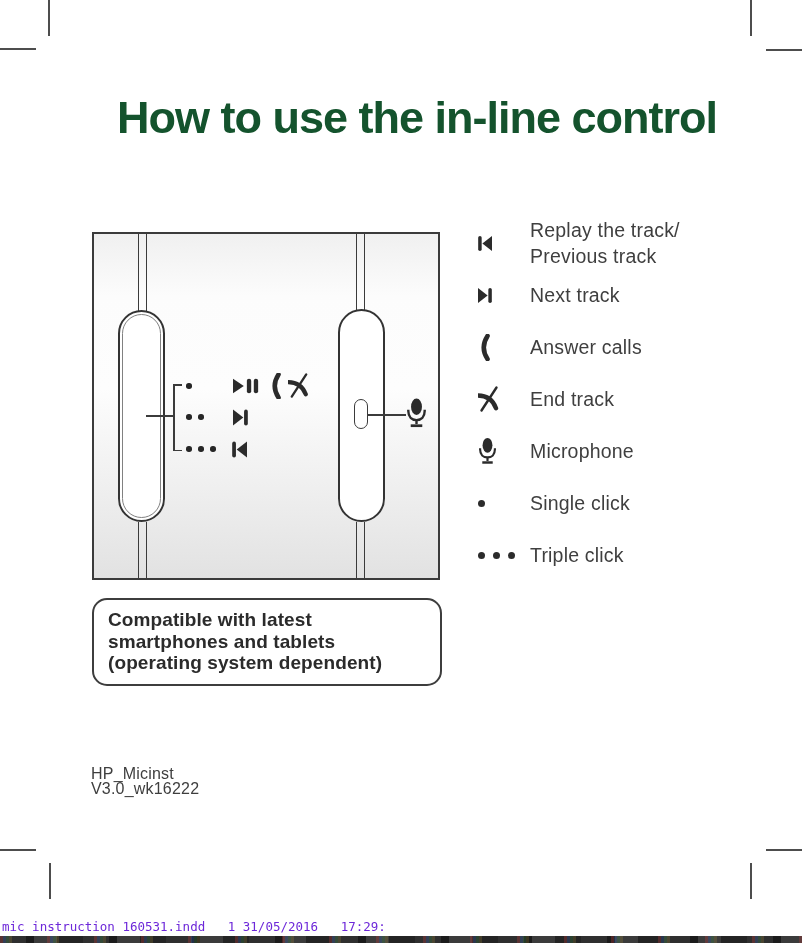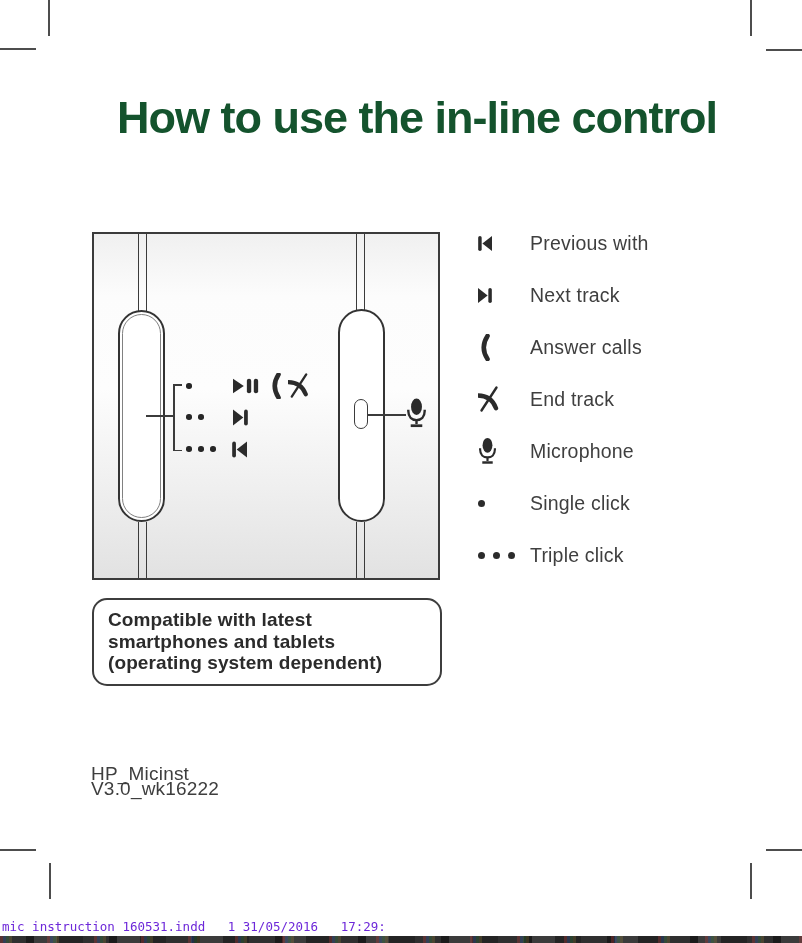--- a/index.html
+++ b/index.html
@@ -31,21 +31,21 @@
   .lrow{display:flex;align-items:center;height:52px;padding-left:8px;}
   .licon{width:52px;display:flex;align-items:center;justify-content:flex-start;flex:none;}
   .licon svg{display:block;}
   .llabel{font-size:19.5px;color:#3f3f3f;line-height:26px;letter-spacing:.2px;}
   .dot{width:7px;height:7px;border-radius:50%;background:#2b2b2b;display:inline-block;margin-right:8px;flex:none;}
   
   .compat{position:absolute;left:92px;top:598px;width:350px;height:88px;box-sizing:border-box;
           border:2px solid #3d3d3d;border-radius:15px;padding:9px 14px;background:#fff;}
   .compat div{font-size:19px;font-weight:bold;line-height:21.5px;color:#2b2b2b;letter-spacing:.1px;}
   
-  .docmeta{position:absolute;left:91px;top:766px;font-size:19px;line-height:15px;color:#3e3e3e;letter-spacing:.2px;}
+  .docmeta{position:absolute;left:91px;top:766px;font-size:16px;line-height:15px;color:#3e3e3e;letter-spacing:.2px;}
   
   .printline{position:absolute;left:2px;top:919px;font-family:"DejaVu Sans Mono",monospace;
              font-size:12.5px;color:#6d28d9;white-space:pre;}
   .colorbar{position:absolute;left:0;top:936px;width:802px;height:7px;
     background-image:
       repeating-linear-gradient(90deg, rgba(190,60,60,.30) 0 3px, rgba(60,110,200,.25) 3px 6px,
         rgba(70,170,90,.22) 6px 9px, rgba(200,170,60,.18) 9px 12px, transparent 12px 47px),
       repeating-linear-gradient(90deg, #2f2f2f 0 26px, #1b1b1b 26px 34px, #3b3b3b 34px 57px, #242424 57px 83px);}
 </style>
 </head>
@@ -134,21 +134,22 @@
 
   <div class="legend">
     <div class="lrow">
       <span class="licon">
         <svg width="14" height="17" viewBox="0 0 16 18" fill="#2b2b2b">
             <rect x="0.2" y="0.5" width="4" height="17" rx="2"></rect>
             <polygon points="16,0.5 5,9 16,17.5"></polygon>
           </svg>
       </span>
       <div class="llabel">
-        <div>Previous with</div>
+        <div>Replay the track/</div>
+        <div>Previous track</div>
       </div>
     </div>
     <div class="lrow">
       <span class="licon">
         <svg width="14" height="17" viewBox="0 0 16 18" fill="#2b2b2b">
             <polygon points="0,0.5 11,9 0,17.5"></polygon>
             <rect x="11.8" y="0.5" width="4" height="17" rx="2"></rect>
           </svg>
       </span>
       <div class="llabel">Next track</div>

